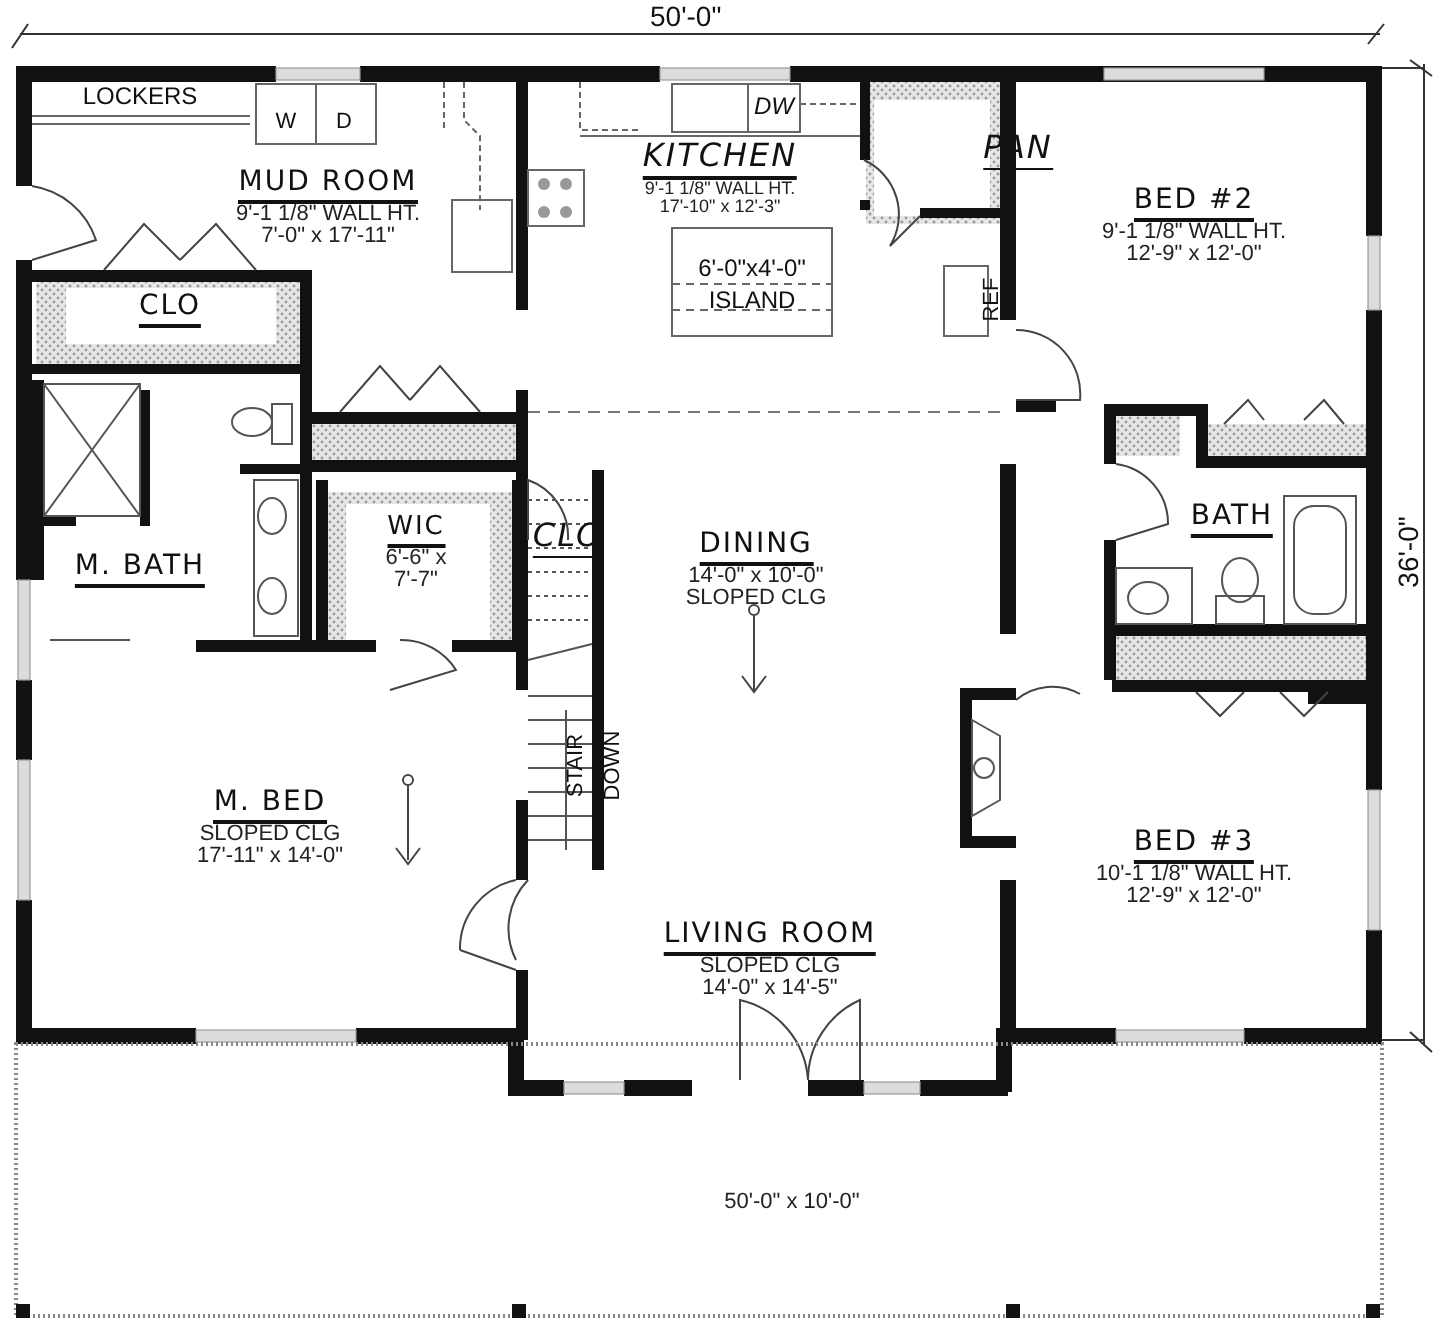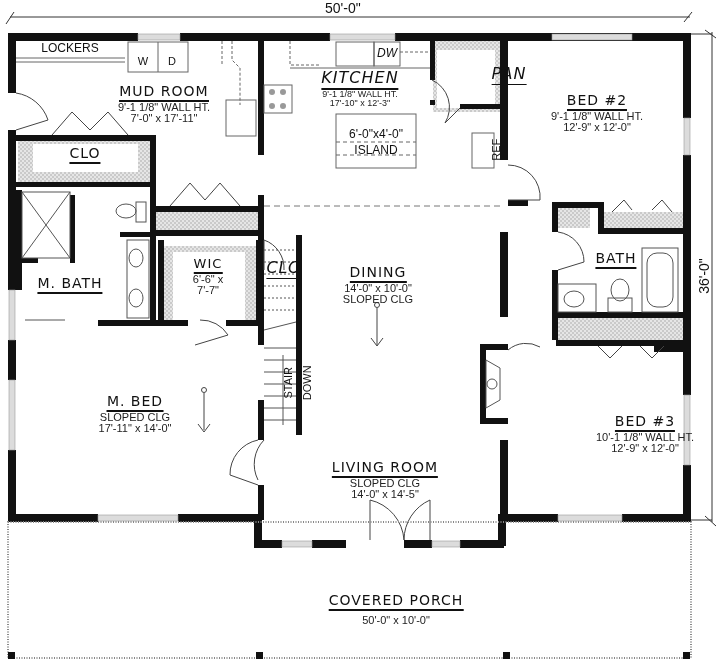--- a/index.html
+++ b/index.html
@@ -291,22 +291,21 @@
   <span class="sub">SLOPED CLG</span>
   <span class="sub">14'-0" x 14'-5"</span>
 </div>
 
 <div class="lbl" style="left:135px;top:393px;">
   <span class="title">M. BED</span>
   <span class="sub">SLOPED CLG</span>
   <span class="sub">17'-11" x 14'-0"</span>
 </div>
 
-<div class="lbl" style="left:597px;top:413px;margin-left:48px;">
+<div class="lbl" style="left:597px;top:413px;">
   <span class="title">BED #3</span>
   <span class="sub">10'-1 1/8" WALL HT.</span>
   <span class="sub">12'-9" x 12'-0"</span>
 </div>
 
 <div class="lbl" style="left:396px;top:592px;">
-  <span class="title">COVERED PORCH</span>
   <span class="sub" style="margin-top:4px;">50'-0" x 10'-0"</span>
 </div>
 
 </body></html>

